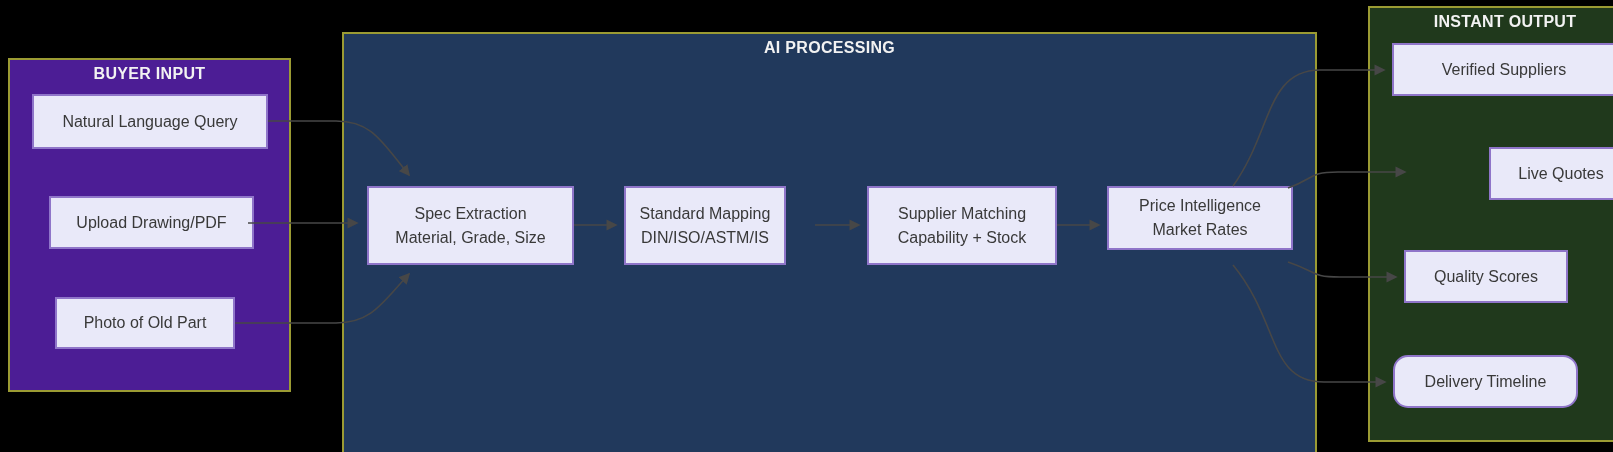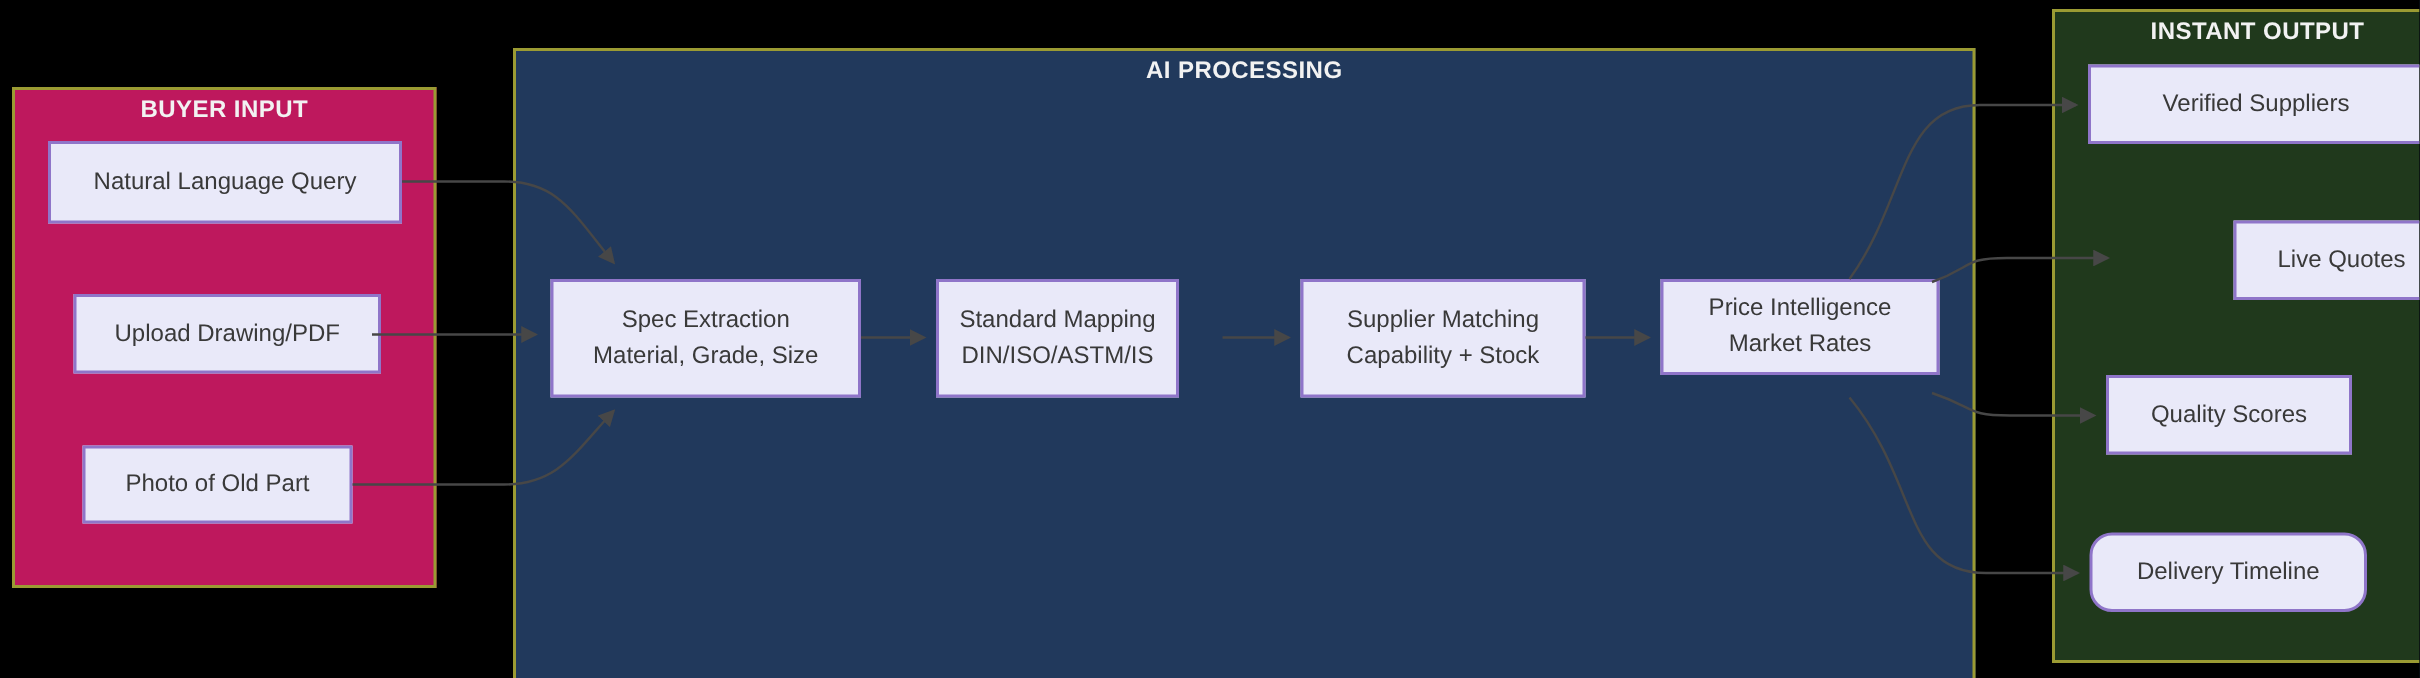--- a/index.html
+++ b/index.html
@@ -1,21 +1,21 @@
 <!DOCTYPE html>
 <html><head>
 <meta charset="utf-8">
 <style>
   html,body{margin:0;padding:0;background:#000;}
   #canvas{
     position:relative;width:1613px;height:452px;background:#000;
     font-family:"Liberation Sans",sans-serif;overflow:hidden;
   }
   .panel{position:absolute;box-sizing:border-box;border:2px solid #9b9b33;}
-  #panel-buyer{left:8px;top:58px;width:283px;height:334px;background:#be185d;}
+  #panel-buyer{left:8px;top:58px;width:283px;height:334px;background:#4c1d95;}
   #panel-ai{left:342px;top:32px;width:975px;height:427px;background:#21395c;}
   #panel-output{left:1368px;top:6px;width:274px;height:436px;background:#20391c;}
   .panel-title{
     position:absolute;top:5px;left:0;width:100%;text-align:center;
     color:#f2f2f2;font-size:16px;font-weight:600;letter-spacing:.3px;
   }
   .node{
     position:absolute;box-sizing:border-box;background:#e9e9f9;border:2px solid #8f75c9;
     display:flex;flex-direction:column;align-items:center;justify-content:center;
     color:#393939;font-size:16px;line-height:24px;text-align:center;z-index:2;

